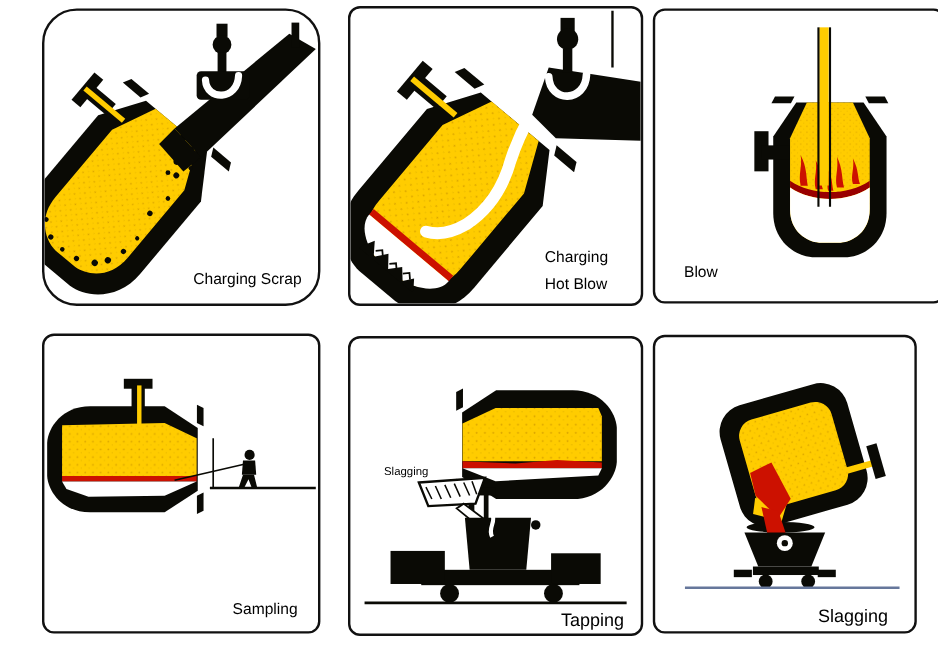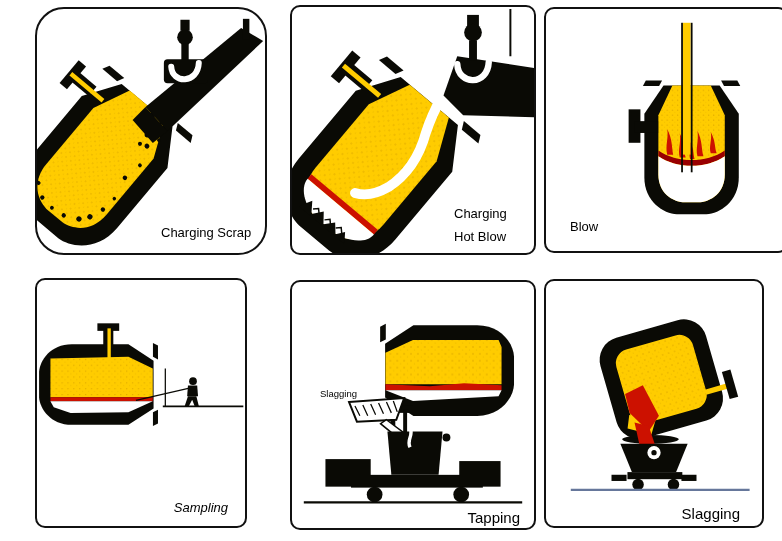--- a/index.html
+++ b/index.html
@@ -29,21 +29,21 @@
   .f-yellow{fill:var(--c-yellow);}
   .f-red{fill:var(--c-red);}
   .f-darkred{fill:var(--c-darkred);}
   .f-white{fill:var(--c-white);}
   .s-black{stroke:var(--c-black);}
   .s-white{stroke:var(--c-white);}
   .s-blue{stroke:var(--c-ground_blue);}
   #p1{left:15px;top:7px;width:232px;height:248px;border-radius:29px;}
   #p2{left:270px;top:5px;width:246px;height:250px;}
   #p3{left:524px;top:7px;width:244px;height:246px;text-align:right;}
-  #p4{left:15px;top:278px;width:212px;height:250px;font-style:italic;}
+  #p4{left:15px;top:278px;width:232px;height:250px;}
   #p5{left:270px;top:280px;width:246px;height:250px;}
   #p6{left:524px;top:279px;width:220px;height:249px;}
 </style>
 </head>
 <body>
 
 <svg width="0" height="0" style="position:absolute" aria-hidden="true">
   <defs>
     <path id="conv-outer" d="M -38 -88 L 38 -88 L 64 -48 L 64 42 C 64 76 38 93 20 94 L -20 94 C -38 93 -64 76 -64 42 L -64 -48 Z"></path>
     <path id="conv-inner" d="M -26 -88 L 26 -88 L 45 -46 L 45 38 C 45 64 26 76 12 77 L -12 77 C -26 76 -45 64 -45 38 L -45 -46 Z"></path>

